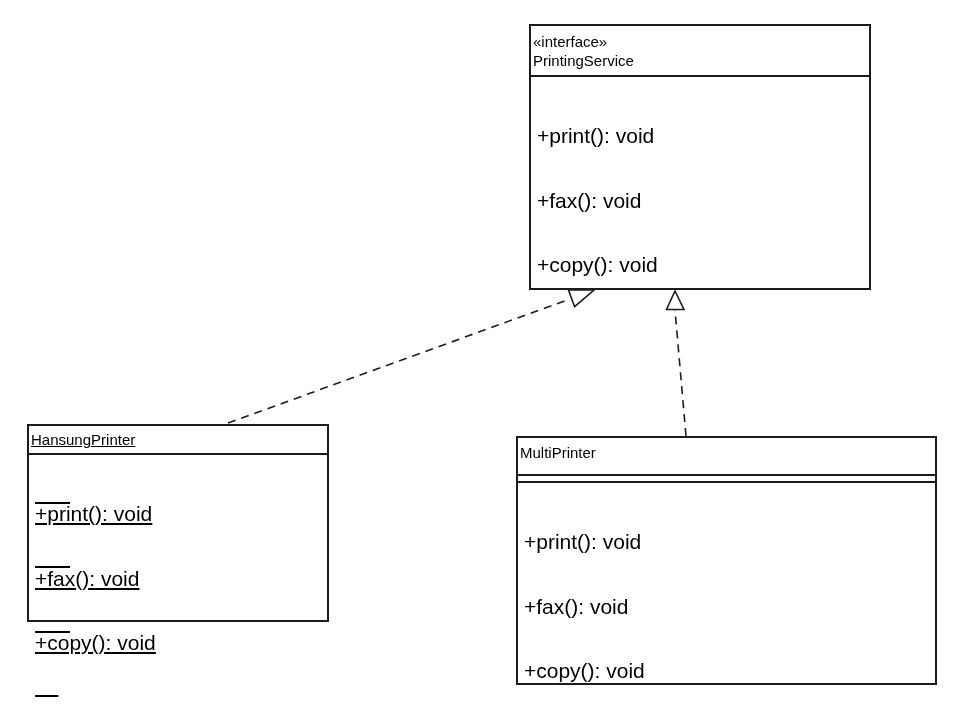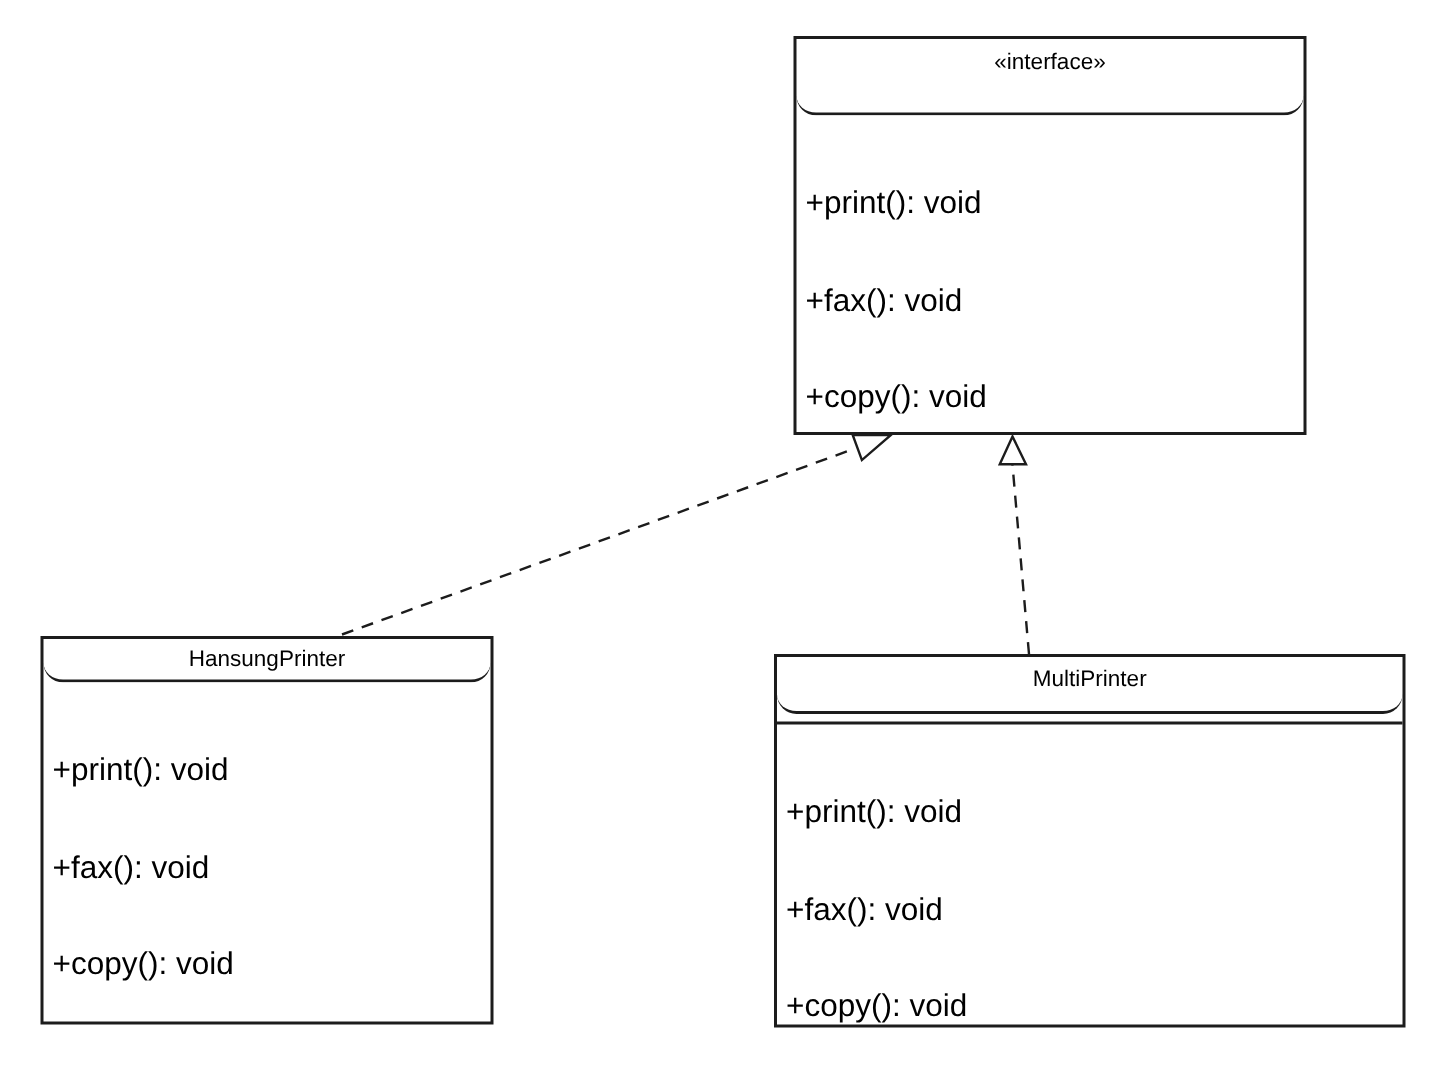--- a/index.html
+++ b/index.html
@@ -18,25 +18,23 @@
   }
   .uml-box {
     position: absolute;
     box-sizing: border-box;
     background: #ffffff;
     border: 2px solid #1c1c1c;
   }
   .uml-title {
     box-sizing: border-box;
     border-bottom: 2px solid #1c1c1c;
-    text-align: center;
     font-size: 15px;
     line-height: 19px;
     padding: 4px 2px 0 2px;
-    border-radius: 13px;
   }
   .uml-empty-compartment {
     box-sizing: border-box;
     height: 7px;
     border-bottom: 2px solid #1c1c1c;
   }
   .uml-methods {
     padding: 5px 6px;
     font-size: 21px;
     line-height: 21.5px;
@@ -45,34 +43,35 @@
   .connector-layer {
     position: absolute;
     left: 0;
     top: 0;
     width: 964px;
     height: 714px;
     pointer-events: none;
   }
   
   #box-printingservice { left: 529px; top: 24px;  width: 342px; height: 266px; }
-  #box-hansungprinter  { left: 27px;  top: 424px; width: 302px; height: 259px; }
+  #box-hansungprinter  { left: 27px;  top: 424px; width: 302px; height: 198px; text-decoration: underline; }
   #box-multiprinter    { left: 516px; top: 436px; width: 421px; height: 249px; }
   #box-printingservice .uml-title { height: 51px; padding-top: 6px; }
   #box-hansungprinter  .uml-title { height: 29px; }
   #box-multiprinter    .uml-title { height: 38px; padding-top: 5px; }
 </style>
 </head>
 <body>
 
 <div class="canvas">
 
   <div class="uml-box" id="box-printingservice">
     <div class="uml-title">
       <div>«interface»</div>
+      <div>PrintingService</div>
     </div>
     <div class="uml-methods">
       <div>+print(): void</div>
       <div>+fax(): void</div>
       <div>+copy(): void</div>
     </div>
   </div>
 
   <div class="uml-box" id="box-hansungprinter">
     <div class="uml-title">

